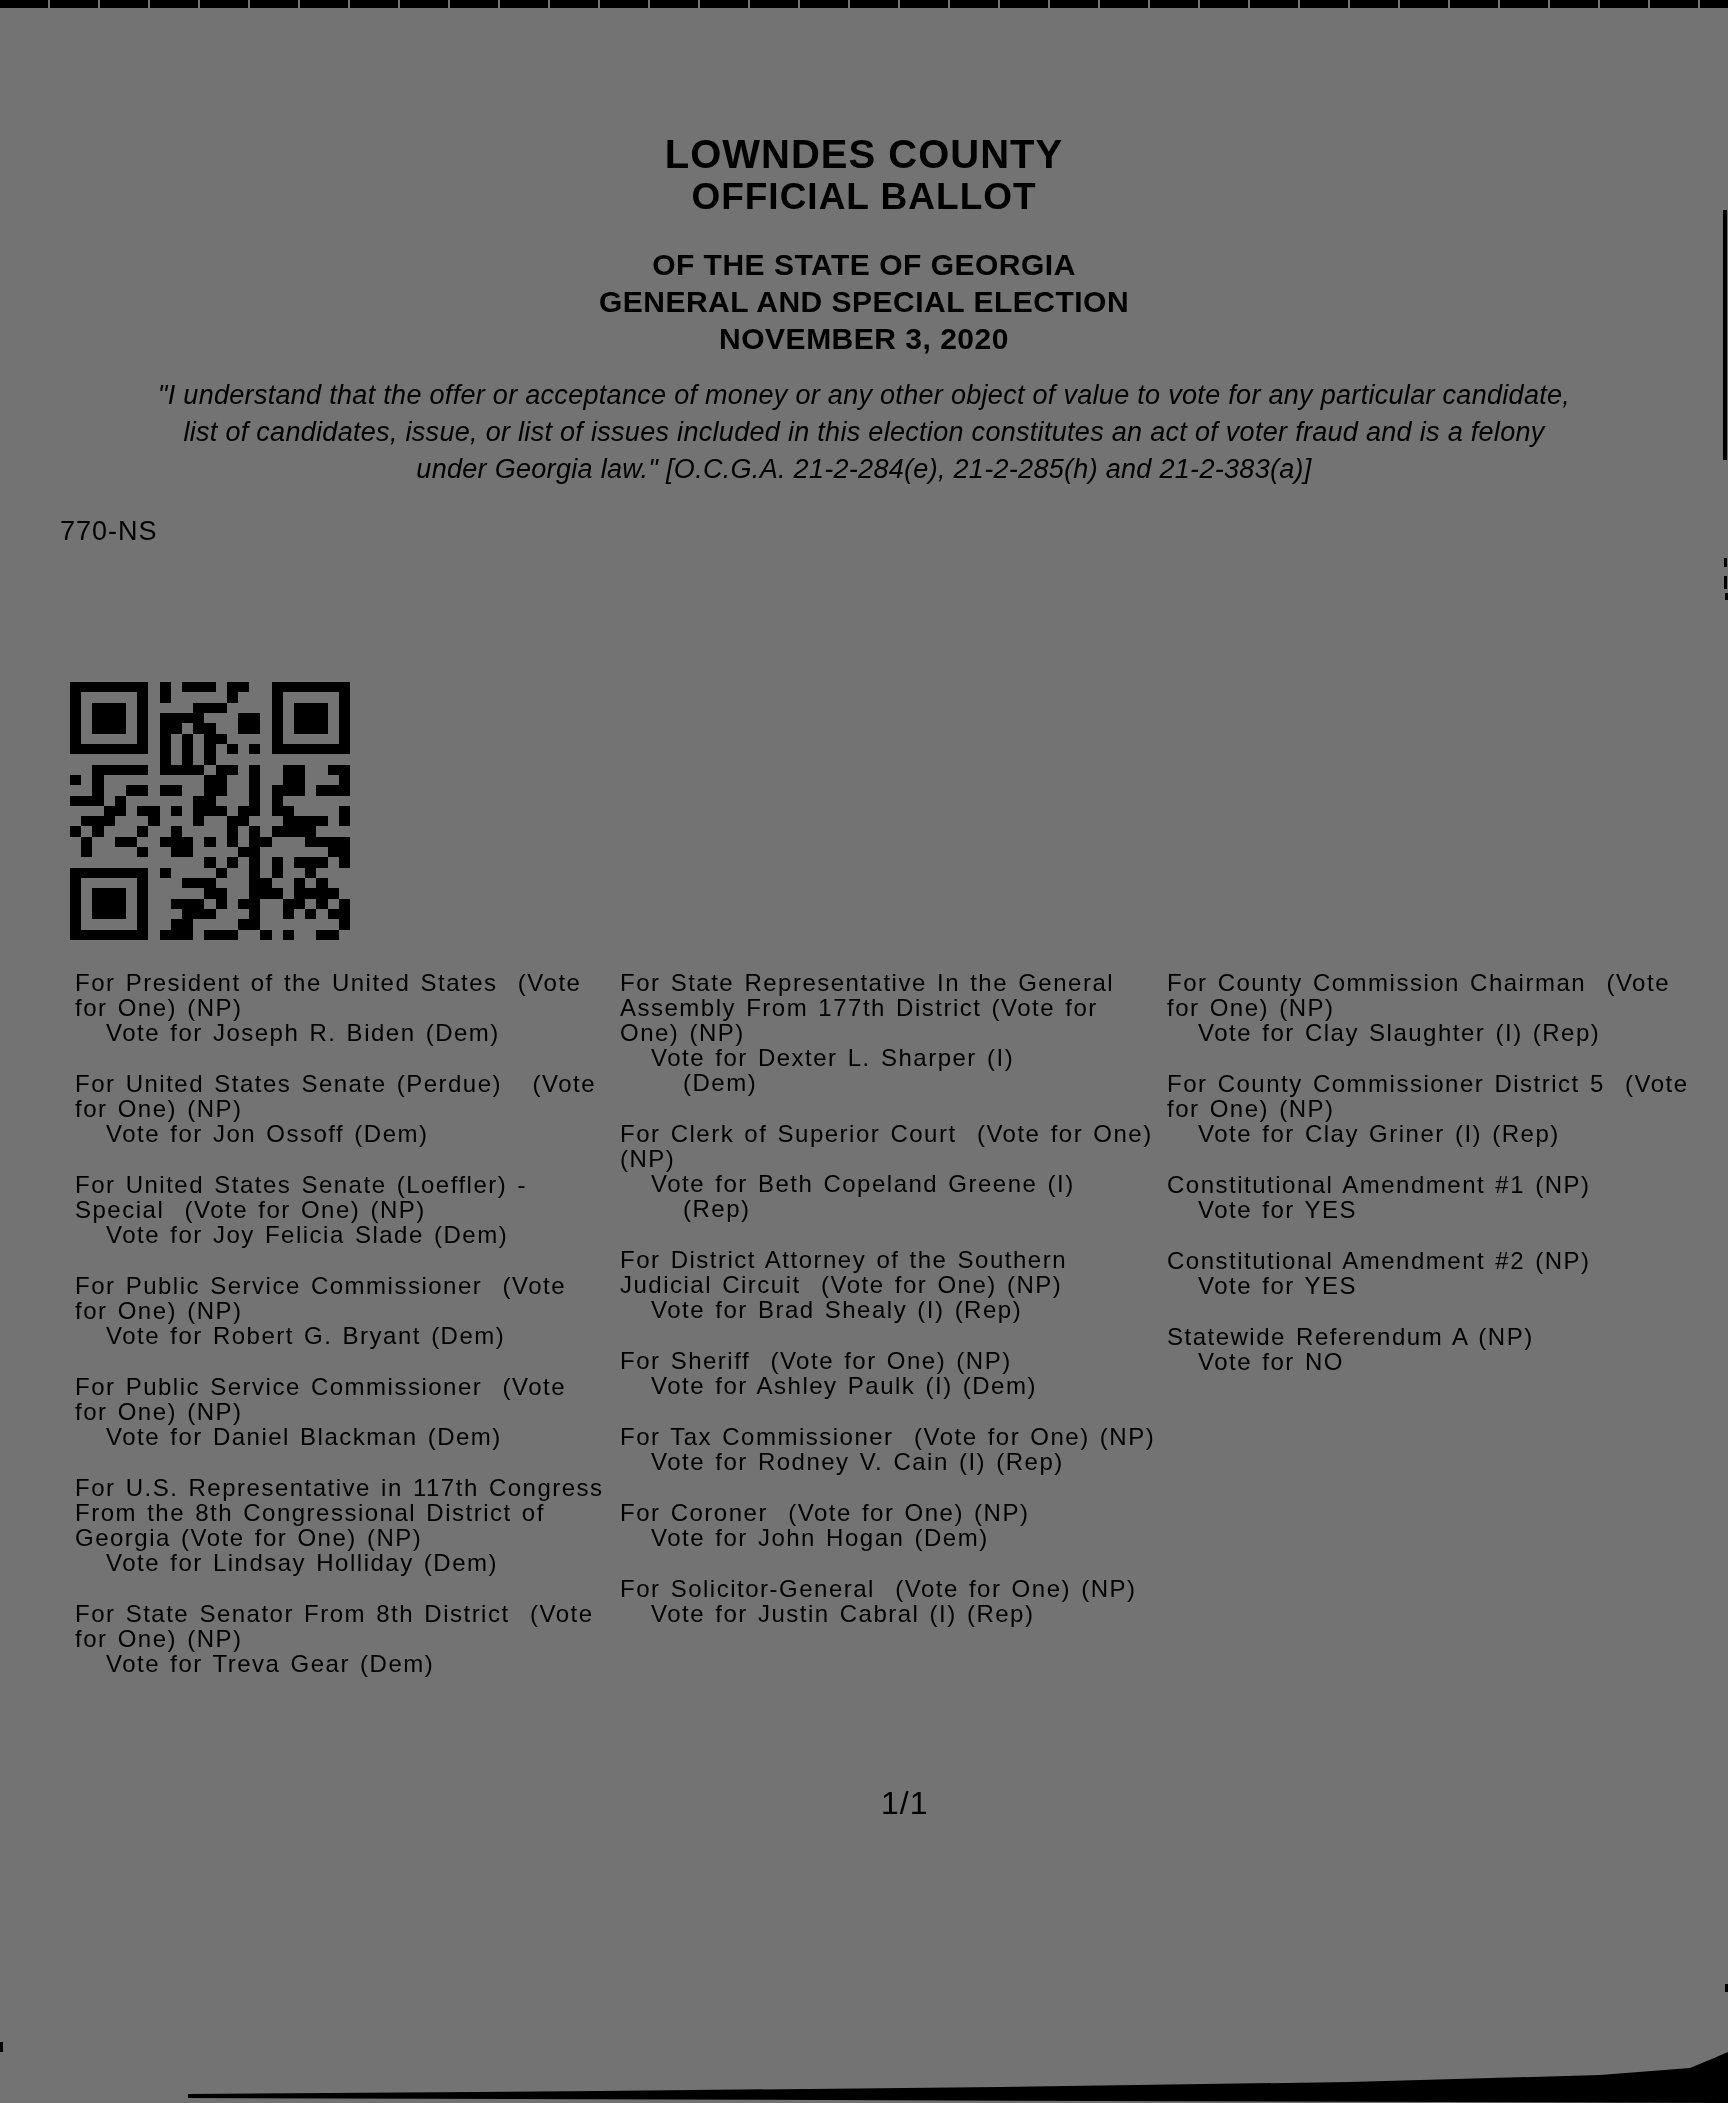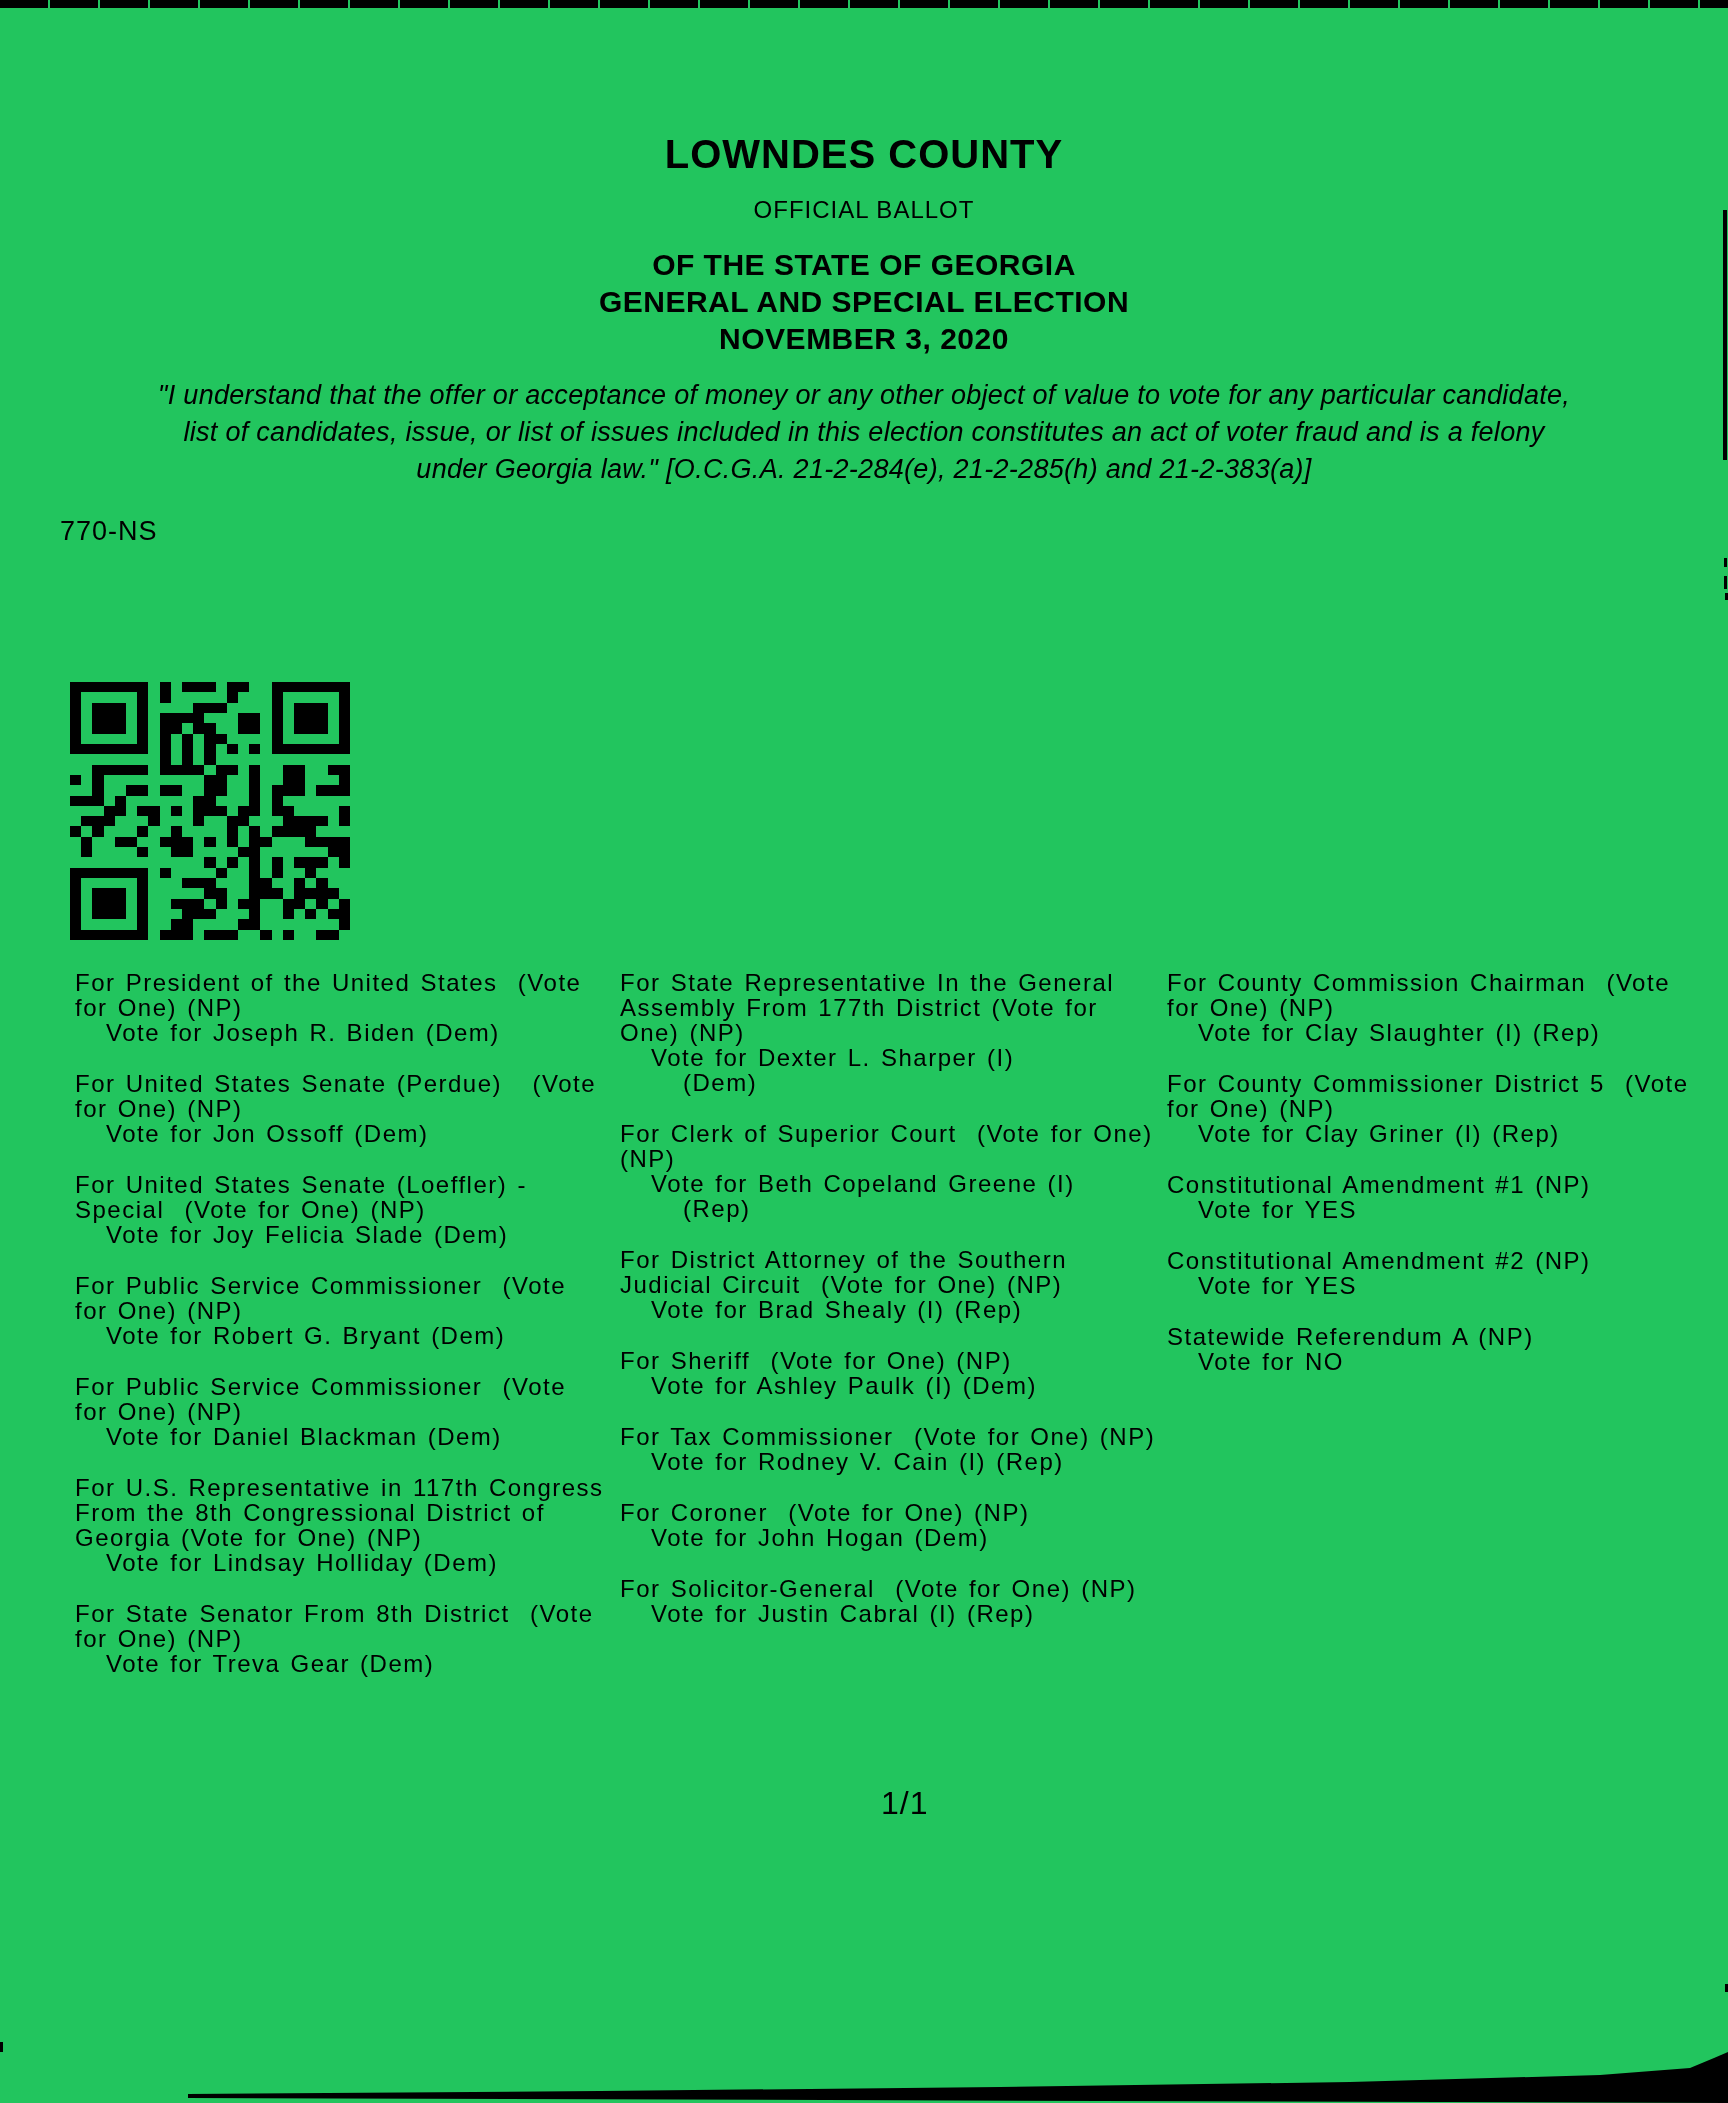--- a/index.html
+++ b/index.html
@@ -1,34 +1,34 @@
 <!DOCTYPE html>
 <html><head>
 <meta charset="utf-8">
 <style>
   html,body { margin:0; padding:0; background:#e8e8e8; }
   .page {
     position:relative; width:1728px; height:2103px; margin:0 auto;
-    background:#22c55e; overflow:hidden; color:#000;
+    background:#737373; overflow:hidden; color:#000;
     font-family:"Liberation Sans", sans-serif;
   }
   
   .scan-band-top {
     position:absolute; top:0; left:0; width:1728px; height:8px;
     background:
       repeating-linear-gradient(90deg,#000 0 47px, rgba(0,0,0,0) 47px 50px),
       repeating-linear-gradient(90deg,#000 0 23px, rgba(0,0,0,0) 23px 25px);
   }
   .scan-right-line { position:absolute; left:1723px; top:210px; width:4px; height:250px; background:#000; }
   .scan-dash { position:absolute; background:#000; }
   .scan-bottom-svg { position:absolute; left:0; top:2040px; }
   
   .h-center { position:absolute; left:0; width:1728px; text-align:center; }
   .county-title { top:132px; font-size:40px; font-weight:bold; letter-spacing:1px; }
-  .ballot-title { top:196px; font-size:24px; font-weight:normal; letter-spacing:1px; }
+  .ballot-title { top:176px; font-size:37px; font-weight:bold; letter-spacing:1px; }
   .election-block { top:246px; font-size:30px; font-weight:bold; line-height:37px; letter-spacing:0.5px; }
   .disclaimer { top:377px; font-size:27px; font-style:italic; line-height:37px; letter-spacing:0.3px; }
   .style-code { position:absolute; top:516px; left:60px; font-size:27px; letter-spacing:1px; }
   .qr { position:absolute; top:682px; left:70px; width:280px; height:258px; }
   
   .columns { position:absolute; top:970px; left:0; width:1728px; height:760px;padding-left:8px; }
   .col { position:absolute; top:0; }
   .col1 { left:75px;  width:545px; }
   .col2 { left:620px; width:548px; }
   .col3 { left:1167px; width:561px; }

